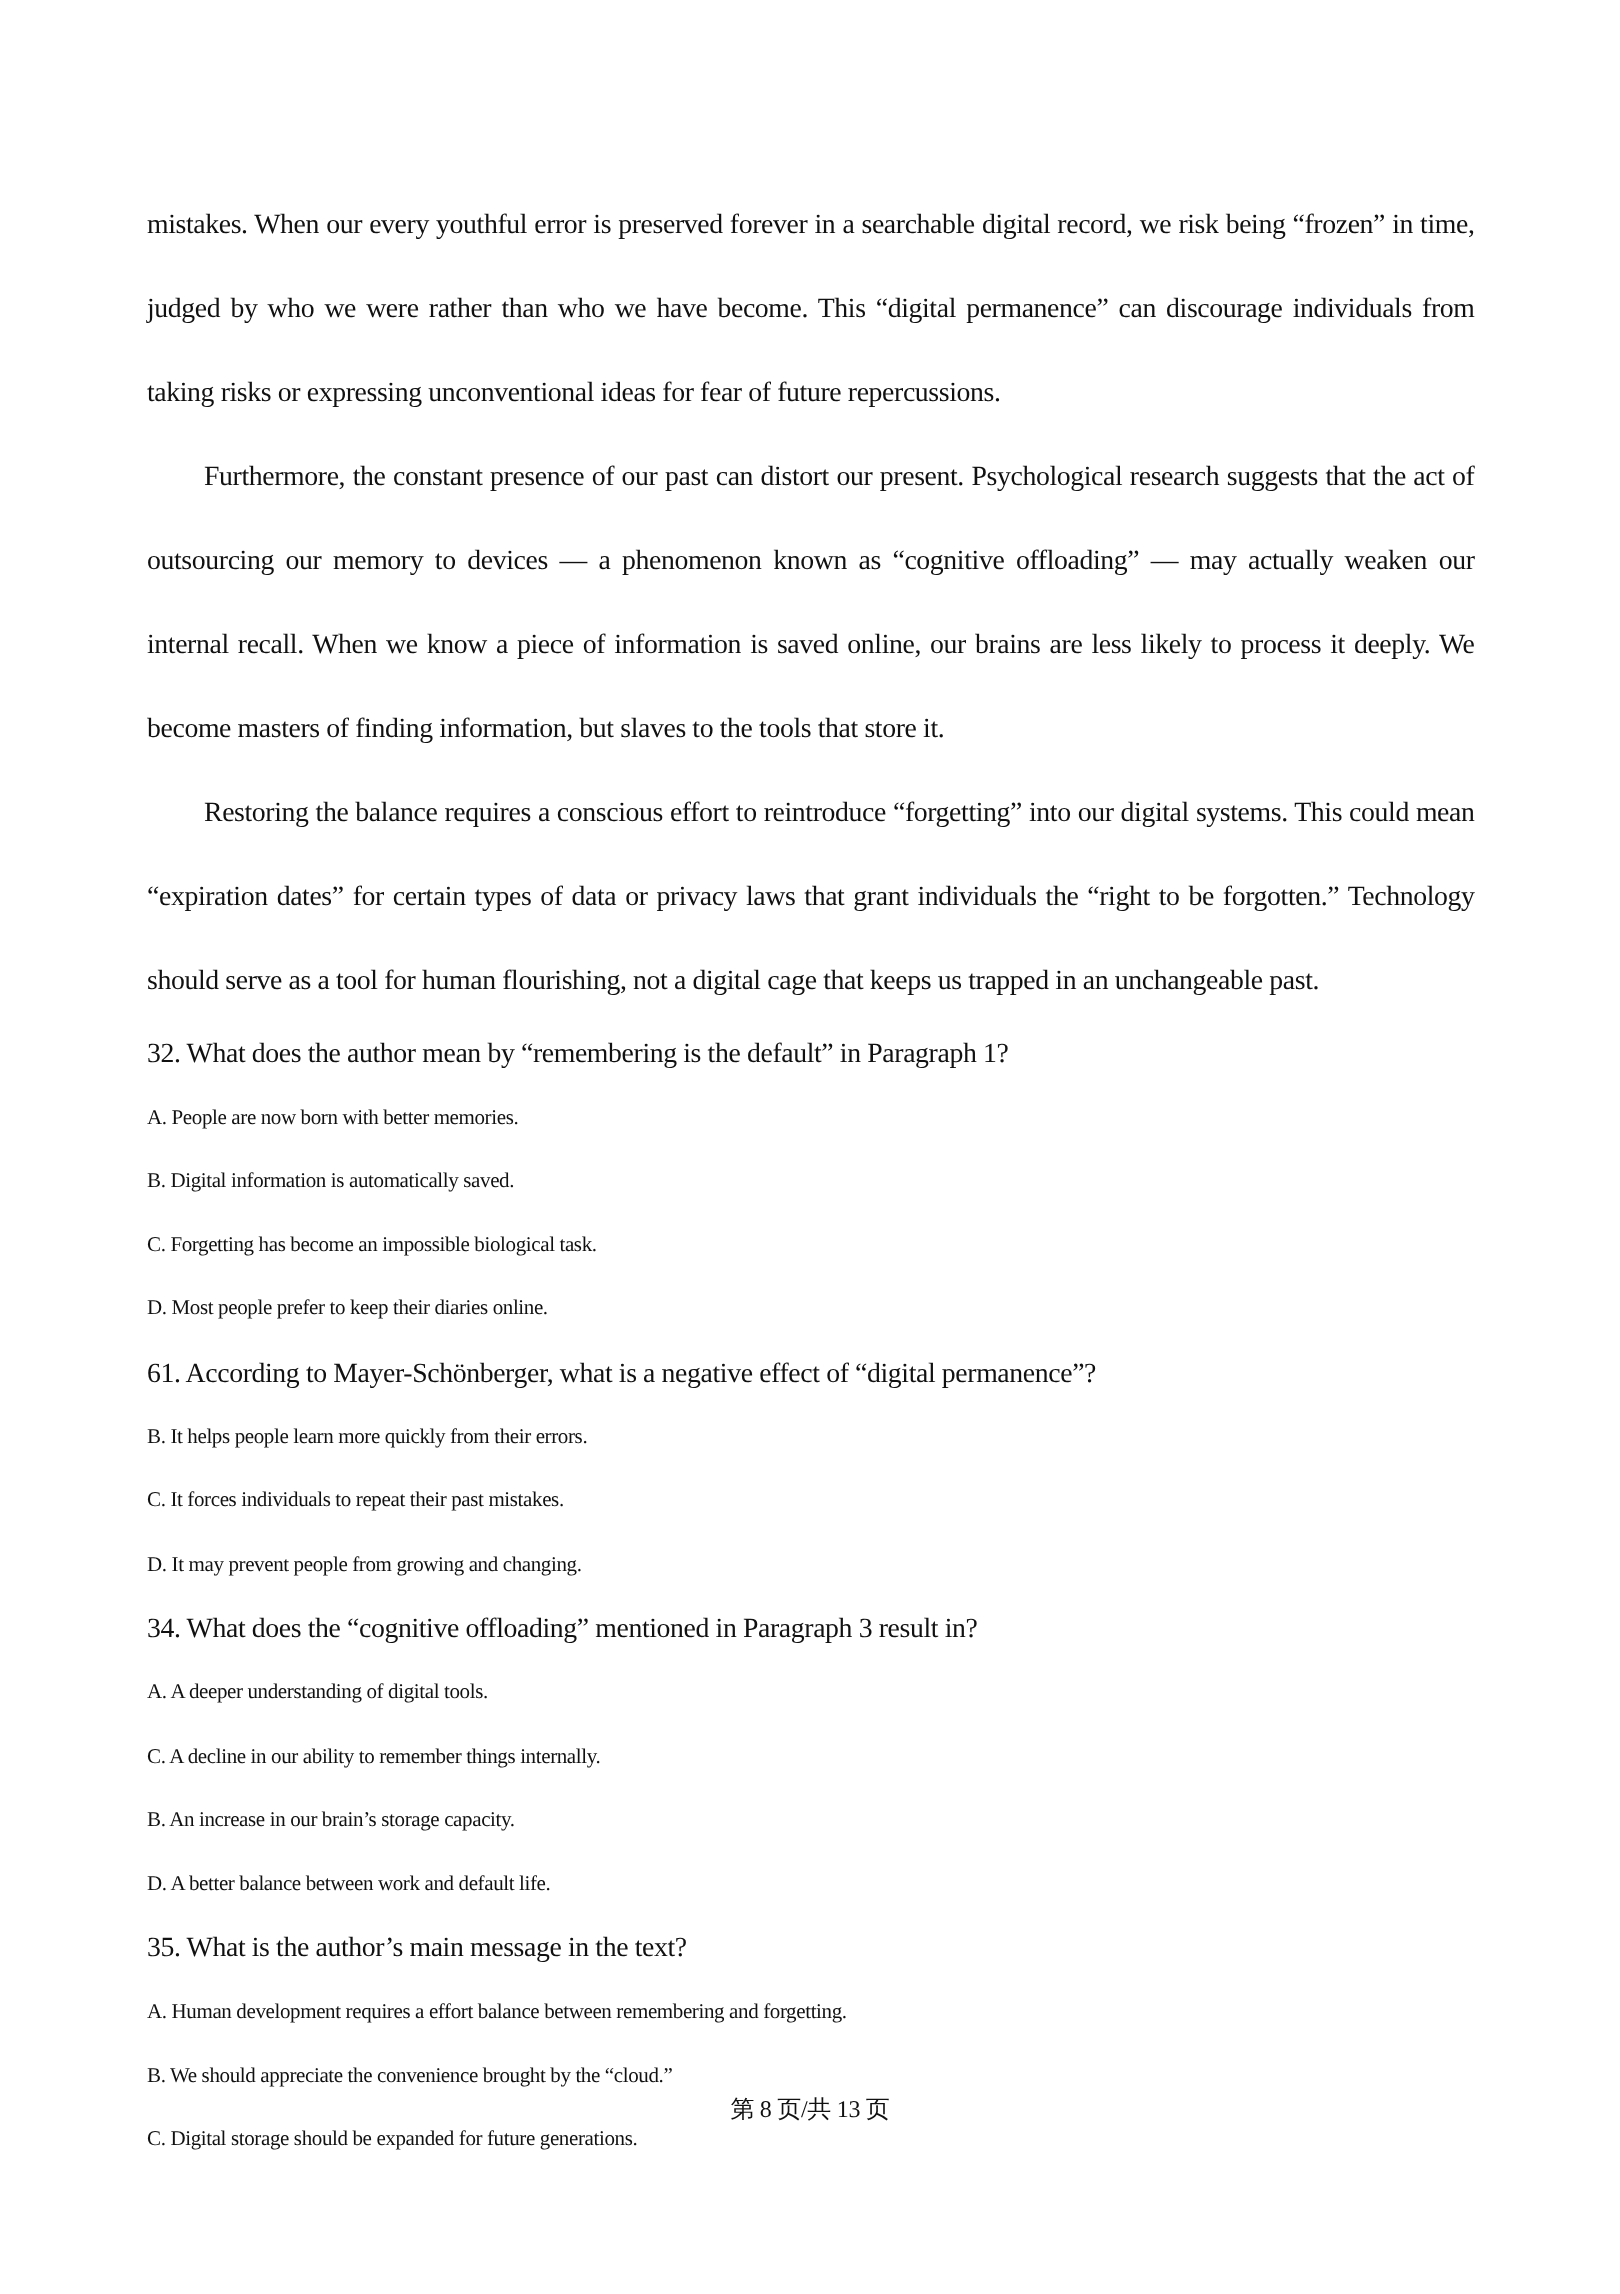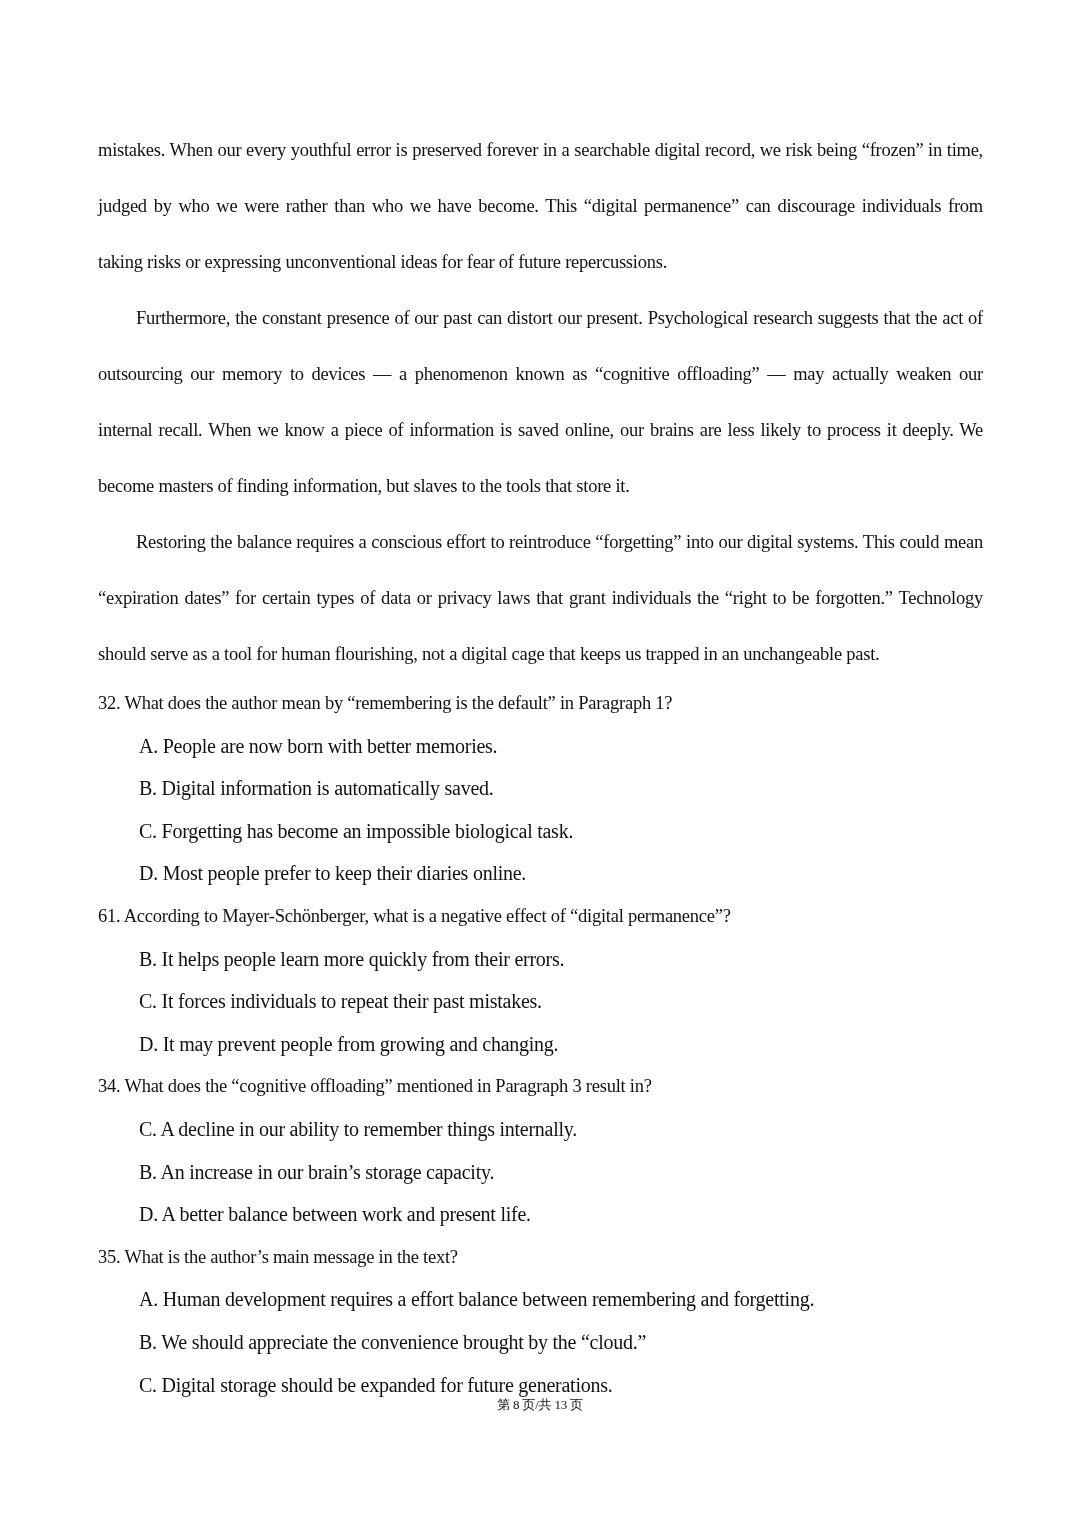--- a/index.html
+++ b/index.html
@@ -24,28 +24,28 @@
     .para {
       font-size: 18.5px;
       line-height: 56px;
       text-align: justify;
       text-align-last: left;
       letter-spacing: -0.25px;
       margin: 0;
     }
     .para.indent { text-indent: 38px; }
     .question { font-size: 18.5px; line-height: 42.6px; letter-spacing: -0.25px; white-space: nowrap; }
-    .option { font-size: 20px; line-height: 42.6px; letter-spacing: -0.25px; white-space: nowrap; margin-left: 41px; }
+    .option { font-size: 14px; line-height: 42.6px; letter-spacing: -0.25px; white-space: nowrap; }
     .footer {
       position: absolute;
       top: 1396px;
       left: 0;
       width: 1080px;
       text-align: center;
-      font-size: 13px;
+      font-size: 16px;
       letter-spacing: -0.2px;
     }
   </style>
 </head>
 <body>
 
 <div class="page">
   <p class="para">mistakes. When our every youthful error is preserved forever in a searchable digital record, we risk being “frozen” in time, judged by who we were rather than who we have become. This “digital permanence” can discourage individuals from taking risks or expressing unconventional ideas for fear of future repercussions.</p>
   <p class="para indent">Furthermore, the constant presence of our past can distort our present. Psychological research suggests that the act of outsourcing our memory to devices — a phenomenon known as “cognitive offloading” — may actually weaken our internal recall. When we know a piece of information is saved online, our brains are less likely to process it deeply. We become masters of finding information, but slaves to the tools that store it.</p>
   <p class="para indent">Restoring the balance requires a conscious effort to reintroduce “forgetting” into our digital systems. This could mean “expiration dates” for certain types of data or privacy laws that grant individuals the “right to be forgotten.” Technology should serve as a tool for human flourishing, not a digital cage that keeps us trapped in an unchangeable past.</p>
@@ -60,23 +60,24 @@
 
   <div>
     <div class="question">61. According to Mayer-Schönberger, what is a negative effect of “digital permanence”?</div>
     <div class="option">B. It helps people learn more quickly from their errors.</div>
     <div class="option">C. It forces individuals to repeat their past mistakes.</div>
     <div class="option">D. It may prevent people from growing and changing.</div>
   </div>
 
   <div>
     <div class="question">34. What does the “cognitive offloading” mentioned in Paragraph 3 result in?</div>
+    <div class="option">A. A deeper understanding of digital tools.</div>
     <div class="option">C. A decline in our ability to remember things internally.</div>
     <div class="option">B. An increase in our brain’s storage capacity.</div>
-    <div class="option">D. A better balance between work and present life.</div>
+    <div class="option">D. A better balance between work and default life.</div>
   </div>
 
   <div>
     <div class="question">35. What is the author’s main message in the text?</div>
     <div class="option">A. Human development requires a effort balance between remembering and forgetting.</div>
     <div class="option">B. We should appreciate the convenience brought by the “cloud.”</div>
     <div class="option">C. Digital storage should be expanded for future generations.</div>
   </div>
 </div>
 

